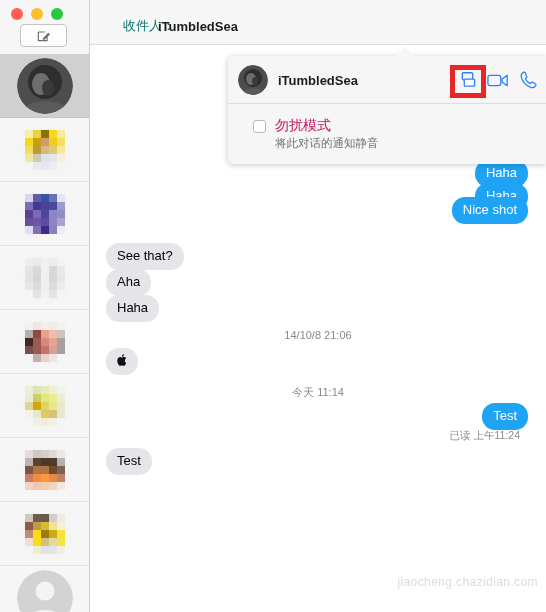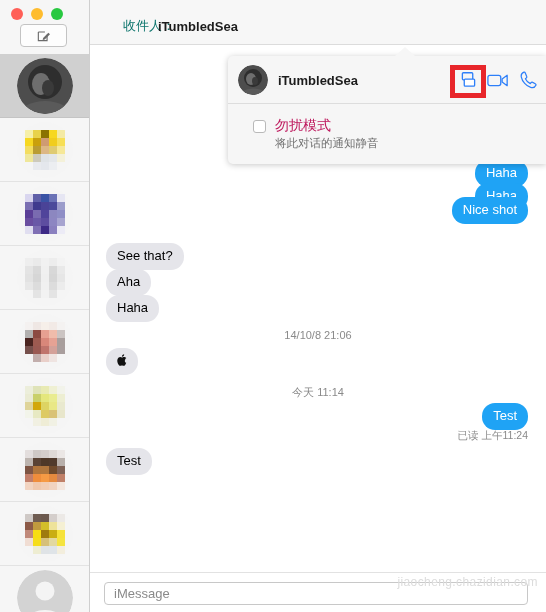--- a/index.html
+++ b/index.html
@@ -555,29 +555,26 @@
             <path d="M14.6 12.6c0-3 2.4-4.4 2.5-4.5-1.4-2-3.5-2.3-4.2-2.3-1.8-.2-3.5 1-4.4 1-.9 0-2.3-1-3.8-1C2.8 5.8 1 7.2 0 9.4c-2 3.5-.5 8.7 1.4 11.5.9 1.4 2 2.9 3.5 2.8 1.4-.1 1.9-.9 3.6-.9s2.1.9 3.6.9c1.5 0 2.4-1.4 3.3-2.8 1-1.6 1.5-3.1 1.5-3.2-.1 0-2.9-1.1-2.9-4.4z" fill="#111" transform="translate(1.5,0)"></path>
             <path d="M11.7 4c.8-.9 1.3-2.2 1.1-3.5-1.1 0-2.5.8-3.3 1.7-.7.8-1.3 2.1-1.2 3.4 1.3.1 2.6-.7 3.4-1.6z" fill="#111" transform="translate(1.5,0)"></path>
           </svg>
         </span>
       </div>
 
       <div class="timestamp" style="left:0; right:0; top:340px;">今天 11:14</div>
 
       <div class="bubble out" style="right:18px; top:358px;">Test</div>
 
-      <div class="receipt" style="right:18px; top:384px;text-align:center;">已读 上午11:24</div>
+      <div class="receipt" style="right:26px; top:384px;text-align:center;">已读 上午11:24</div>
 
       <div class="bubble in" style="left:16px; top:403px;">Test</div>
 
     </div>
 
-    <div id="composer-bar">
-      <div id="imessage-input">iMessage</div>
-    </div>
 
   </div>
 
   <div id="details-popover">
     <div id="popover-arrow"></div>
 
     <div id="popover-top">
       <span id="popover-avatar">
         <svg viewBox="0 0 30 30" width="30" height="30">
           <defs>

